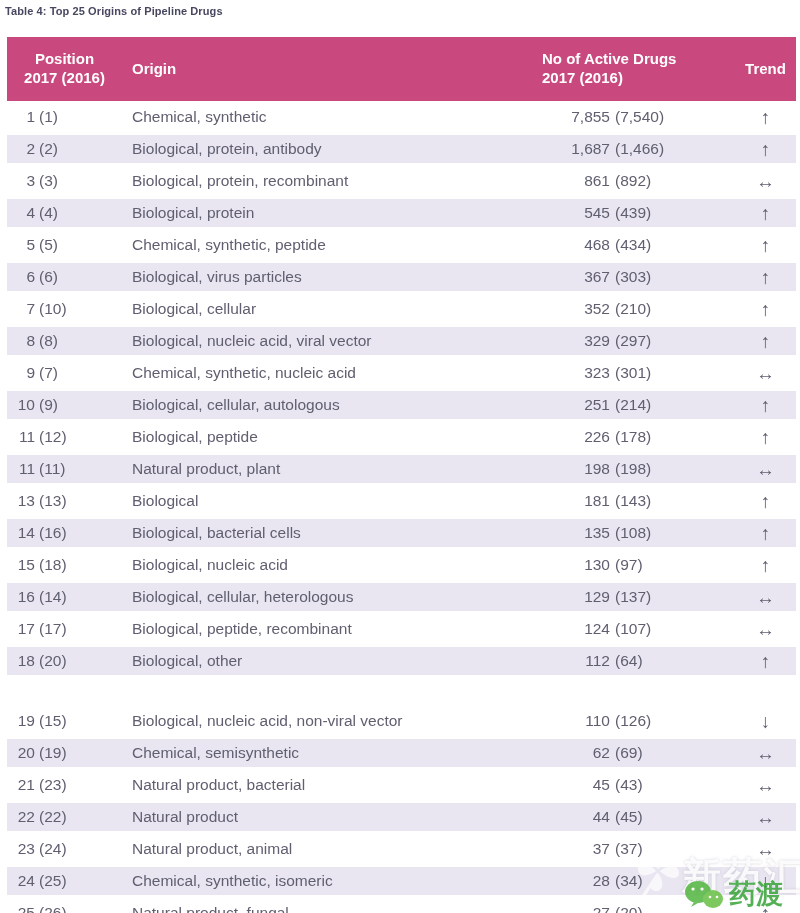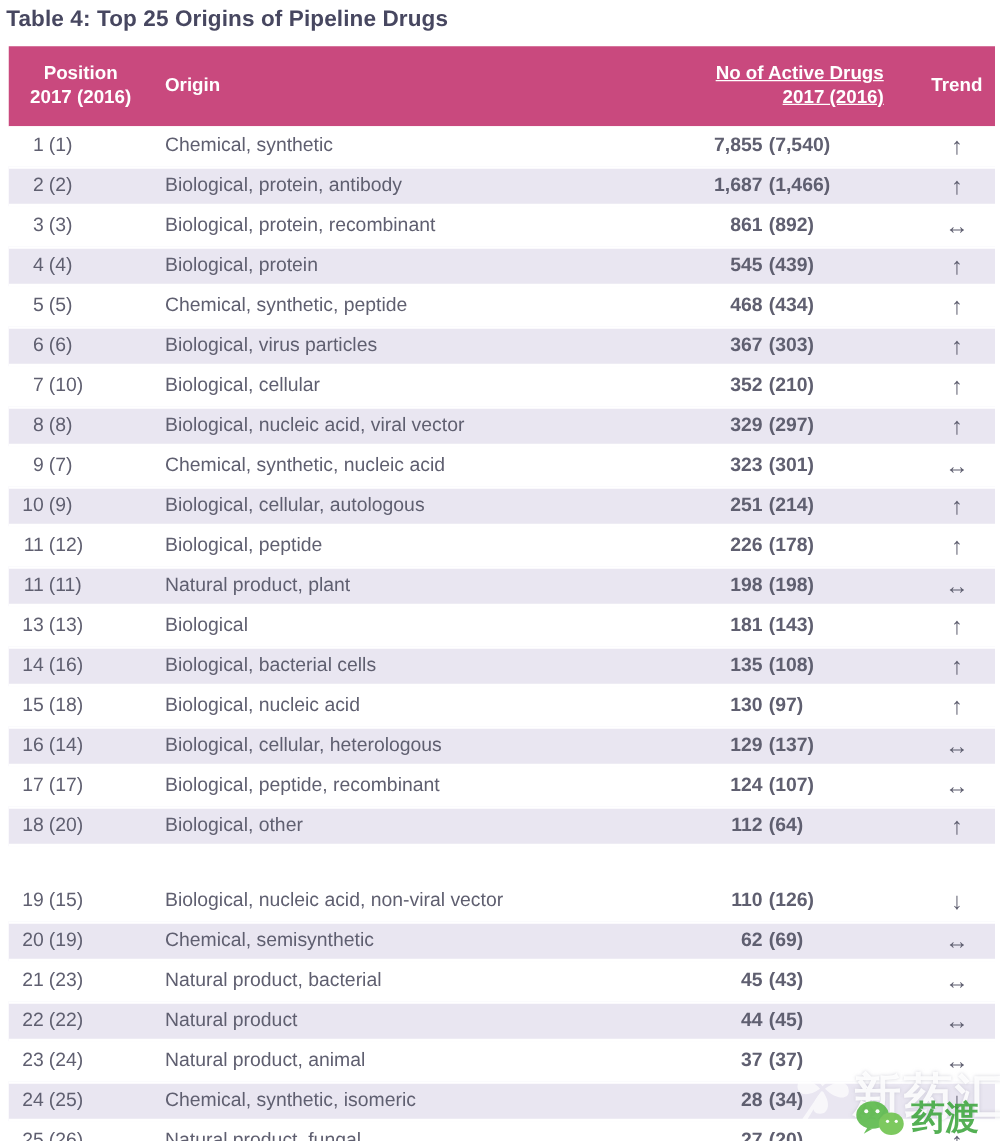--- a/index.html
+++ b/index.html
@@ -6,55 +6,55 @@
     margin: 0; padding: 0;
     width: 800px; height: 913px;
     background: #ffffff;
     font-family: "Liberation Sans", sans-serif;
     overflow: hidden;
   }
   .page { position: relative; width: 800px; height: 913px; }
 
   .title-band { height: 37px; box-sizing: border-box; padding: 5px 0 0 5px; }
   .page-title {
-    font-size: 18px; font-weight: bold;
+    font-size: 11px; font-weight: bold;
     color: var(--title-text, #474760);
     letter-spacing: 0.1px;
   }
 
   .drugs-table { margin-left: 7px; width: 789px; }
 
   .thead {
     display: flex; align-items: center;
     height: 64px;
     background: var(--header-bg, #C9497E);
     color: #ffffff; font-weight: bold; font-size: 15px;
     line-height: 1.25;
   }
   .col-pos   { width: 115px; text-align: center; box-sizing: border-box; }
   .col-origin{ flex: 1; text-align: left; padding-left: 10px; box-sizing: border-box; }
-  .col-drugs { width: 165px; text-align: right; box-sizing: border-box; text-decoration: underline; }
+  .col-drugs { width: 165px; text-align: left; box-sizing: border-box; }
   .col-trend { width: 89px; text-align: center; padding-left: 28px; box-sizing: border-box; }
 
   .tbody { font-size: 15.5px; color: var(--body-text, #5F5F70); }
   .trow {
     display: flex; align-items: center;
     height: 32px; box-sizing: border-box;
     background: #ffffff;
   }
   .trow.stripe {
     background: var(--stripe-bg, #E9E6F1);
     border-top: 2px solid #ffffff;
     border-bottom: 2px solid #ffffff;
   }
   .cell-pos { width: 115px; display: flex; align-items: baseline; box-sizing: border-box; }
   .cell-pos .num   { width: 28px; text-align: right; }
   .cell-pos .paren { margin-left: 4px; text-align: left; }
   .cell-origin { flex: 1; padding-left: 10px; box-sizing: border-box; white-space: nowrap; }
-  .cell-drugs { width: 165px; display: flex; align-items: flex-start; box-sizing: border-box; font-weight: bold; }
+  .cell-drugs { width: 165px; display: flex; align-items: flex-start; box-sizing: border-box; }
   .cell-drugs .num   { width: 68px; text-align: right; }
   .cell-drugs .paren { margin-left: 5px; text-align: left; }
   .cell-trend {
     width: 89px; text-align: center; padding-left: 28px; box-sizing: border-box;
     font-size: 19px; line-height: 1;
   }
   .page-break-gap { height: 28px; background: #ffffff; }
 
   .watermark {
     position: absolute; right: 0; bottom: 0;

